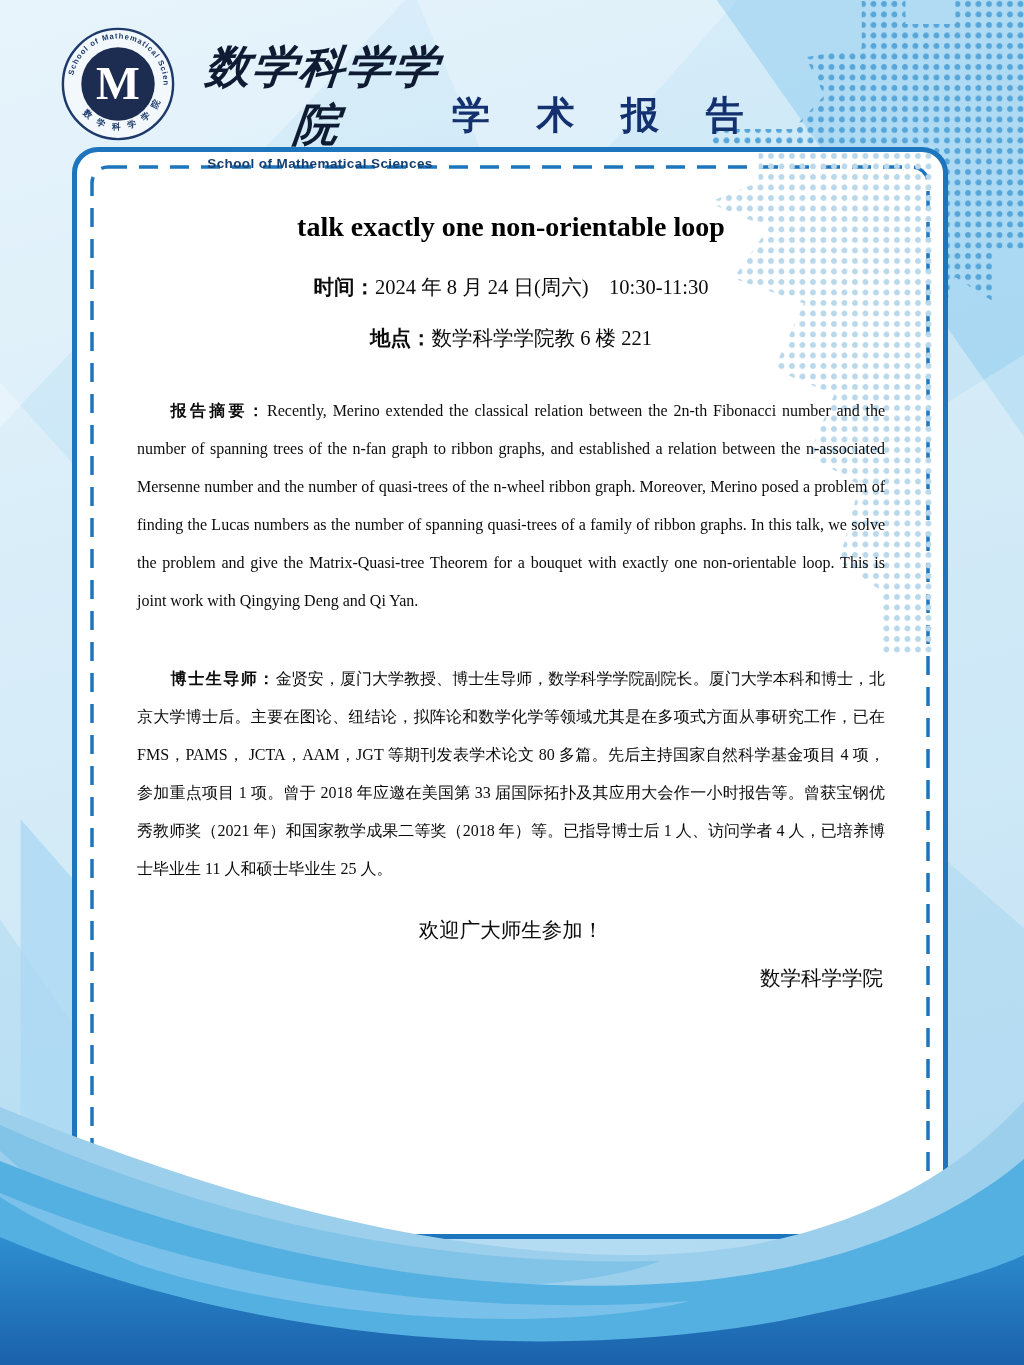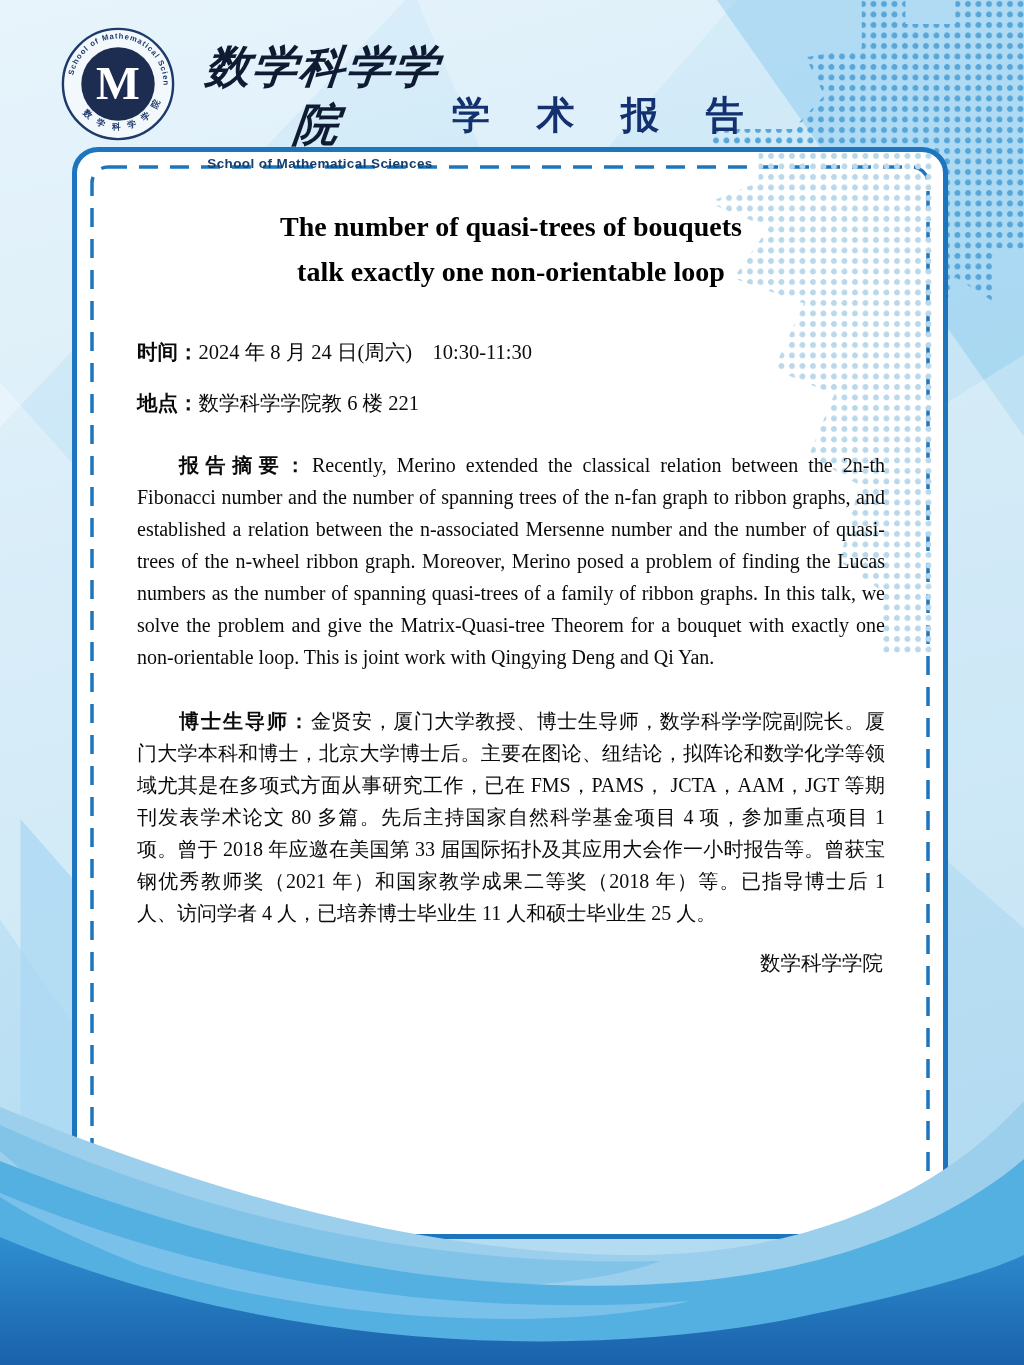--- a/index.html
+++ b/index.html
@@ -35,24 +35,24 @@
   .banner{position:absolute;left:452px;top:90px;font-family:"Liberation Sans",sans-serif;
     font-size:38px;font-weight:bold;color:#13306f;letter-spacing:18px;white-space:nowrap;}
 
   
   .card{position:absolute;left:72px;top:147px;width:876px;height:1092px;box-sizing:border-box;
     background:#ffffff;border:5px solid #1d76bd;border-radius:26px;overflow:hidden;z-index:2;}
   .dash-frame{position:absolute;left:0;top:0;z-index:2;}
   .content{position:absolute;left:0;top:0;width:100%;box-sizing:border-box;padding:52px 58px 0 60px;z-index:4;}
 
   .title{font-size:28px;font-weight:bold;text-align:center;line-height:45px;color:#000;}
-  .info{margin-top:44px;}
+  .info{margin-top:24px;text-align:center;}
   .info-row{font-size:20.5px;margin-bottom:23px;white-space:pre-wrap;}
   .info-label{font-weight:bold;}
-  .para{font-size:20px;line-height:32px;text-align:justify;text-indent:2.1em;margin:32px 0 0 0;}
+  .para{font-size:16px;line-height:38px;text-align:justify;text-indent:2.1em;margin:40px 0 0 0;}
   .para-label{font-weight:bold;letter-spacing:1.5px;}
   .welcome{margin-top:28px;font-size:20.5px;text-align:center;}
   .signature{margin-top:20px;font-size:20.5px;text-align:right;padding-right:2px;}
 
   
   .waves{position:absolute;left:0;bottom:0;width:1024px;height:300px;z-index:6;pointer-events:none;}
 </style>
 </head>
 <body>
 
@@ -91,33 +91,33 @@
   </div>
 
   <div class="card">
     <svg class="dash-frame" width="866" height="1082">
       <rect x="15" y="15" width="836" height="1150" rx="16" fill="none" stroke="#1d76bd" stroke-width="3.5" stroke-dasharray="19 12"></rect>
     </svg>
     <div class="dots dots-inner"></div>
 
     <div class="content">
       <div class="title">
-        <div>The number of quasi-trees of bouquets</div>
         <div>talk exactly one non-orientable loop</div>
       </div>
 
       <div class="info">
         <div class="info-row"><span class="info-label">时间：</span><span class="info-value">2024 年 8 月 24 日(周六)    10:30-11:30</span></div>
         <div class="info-row"><span class="info-label">地点：</span><span class="info-value">数学科学学院教 6 楼 221</span></div>
       </div>
 
       <p class="para"><span class="para-label">报告摘要：</span><span>Recently, Merino extended the classical relation between the 2n-th Fibonacci number and the number of spanning trees of the n-fan graph to ribbon graphs, and established a relation between the n-associated Mersenne number and the number of quasi-trees of the n-wheel ribbon graph. Moreover, Merino posed a problem of finding the Lucas numbers as the number of spanning quasi-trees of a family of ribbon graphs. In this talk, we solve the problem and give the Matrix-Quasi-tree Theorem for a bouquet with exactly one non-orientable loop. This is joint work with Qingying Deng and Qi Yan.</span></p>
 
       <p class="para"><span class="para-label">博士生导师：</span><span>金贤安，厦门大学教授、博士生导师，数学科学学院副院长。厦门大学本科和博士，北京大学博士后。主要在图论、纽结论，拟阵论和数学化学等领域尤其是在多项式方面从事研究工作，已在 FMS，PAMS，  JCTA，AAM，JGT 等期刊发表学术论文 80 多篇。先后主持国家自然科学基金项目 4 项，参加重点项目 1 项。曾于 2018 年应邀在美国第 33 届国际拓扑及其应用大会作一小时报告等。曾获宝钢优秀教师奖（2021 年）和国家教学成果二等奖（2018 年）等。已指导博士后 1 人、访问学者 4 人，已培养博士毕业生 11 人和硕士毕业生 25 人。</span></p>
 
+      <div class="welcome">欢迎广大师生参加！</div>
       <div class="signature">数学科学学院</div>
     </div>
   </div>
 
   <svg class="waves" viewBox="0 0 1024 300" preserveAspectRatio="none">
     <defs>
       <linearGradient id="deepGrad" x1="0" y1="0" x2="0" y2="1">
         <stop offset="0%" stop-color="#2e8fd0"></stop>
         <stop offset="100%" stop-color="#1a61ab"></stop>
       </linearGradient>

